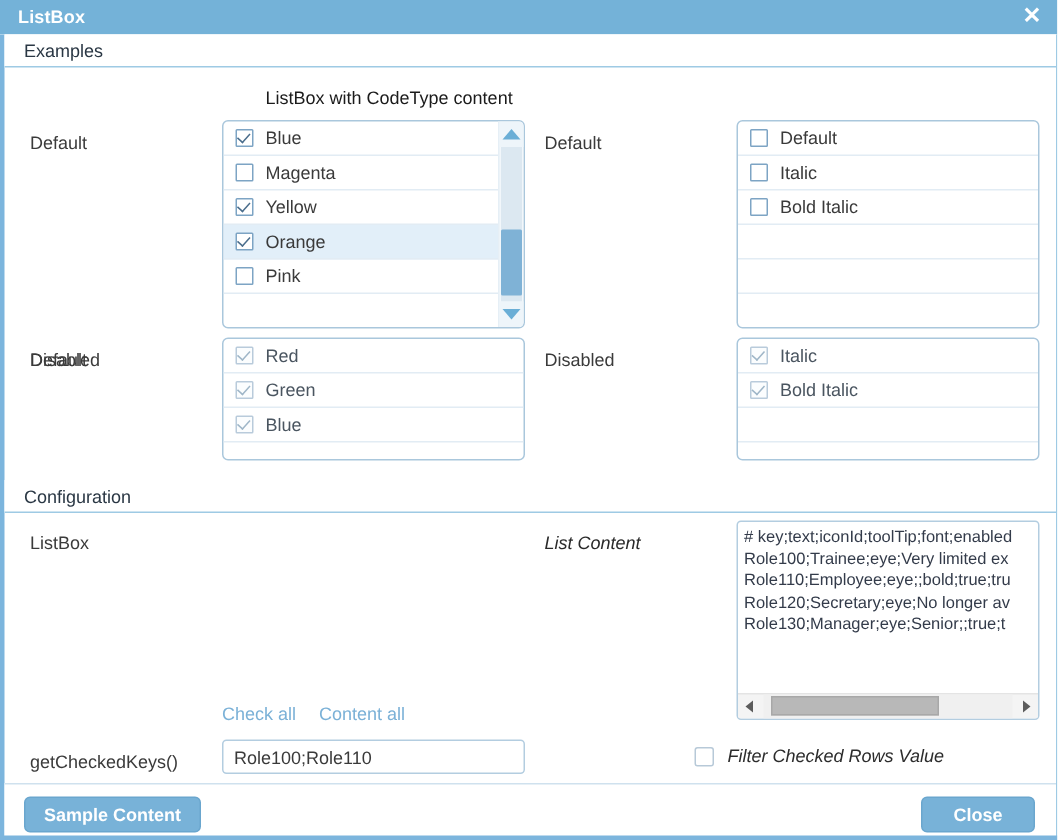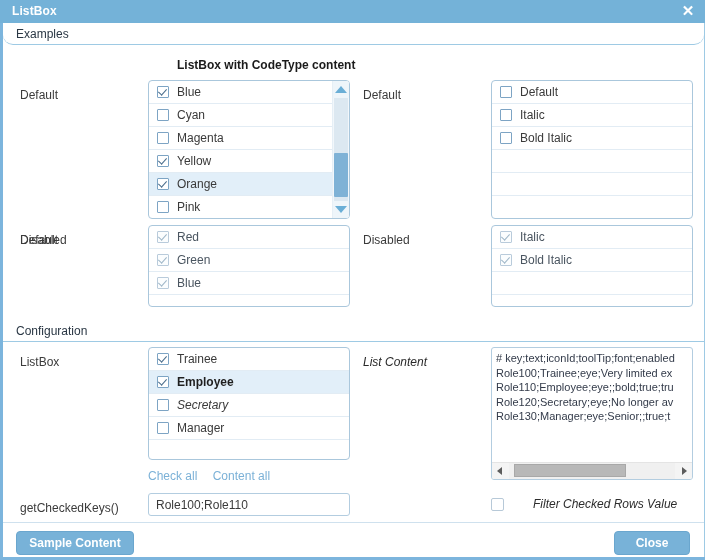--- a/index.html
+++ b/index.html
@@ -82,21 +82,21 @@
     position: absolute;
     font-size: 12px;
     color: #3b3b3b;
     white-space: nowrap;
   }
   .fieldlabel.italic { font-style: italic; color: #2a2a2a; }
 
   .colheader {
     position: absolute;
     font-size: 12px;
-    font-weight: bold;
+    font-weight: normal;
     color: #1b1b1b;
     white-space: nowrap;
     padding-left: 29px;
   }
 
   
   .listbox {
     position: absolute;
     box-sizing: border-box;
     border: 1px solid #aac7dc;
@@ -346,37 +346,33 @@
 
 <div id="app">
 
   <div class="titlebar">
     <div class="title">ListBox</div>
     <div class="close-x">✕</div>
   </div>
 
   <div class="frame">
 
-    <div class="section-head" style="top:0;border-radius:10px;">
+    <div class="section-head" style="top:0;">
       <div class="label">Examples</div>
     </div>
 
     <div class="colheader" style="left:145px; top:35px;">ListBox with CodeType content</div>
 
     <div class="fieldlabel" style="left:17px; top:65px;">Default</div>
 
     <div class="listbox has-scroll" style="left:145px; top:57px; width:202px; height:139px;">
       <div class="rows">
         <div class="lb-row">
           <span class="cb checked"></span>
           <span class="lb-text">Blue</span>
-        </div>
-        <div class="lb-row">
-          <span class="cb"></span>
-          <span class="lb-text">Cyan</span>
         </div>
         <div class="lb-row">
           <span class="cb"></span>
           <span class="lb-text">Magenta</span>
         </div>
         <div class="lb-row">
           <span class="cb checked"></span>
           <span class="lb-text">Yellow</span>
         </div>
         <div class="lb-row selected">
@@ -459,41 +455,20 @@
         <div class="lb-row empty"></div>
       </div>
     </div>
 
     <div class="section-head" style="top:297px;">
       <div class="label">Configuration</div>
     </div>
 
     <div class="fieldlabel" style="left:17px; top:332px;">ListBox</div>
 
-    <div class="listbox" style="left:145px; top:324px; width:202px; height:113px;">
-      <div class="rows">
-        <div class="lb-row">
-          <span class="cb checked"></span>
-          <span class="lb-text">Trainee</span>
-        </div>
-        <div class="lb-row selected">
-          <span class="cb checked"></span>
-          <span class="lb-text bold">Employee</span>
-        </div>
-        <div class="lb-row">
-          <span class="cb"></span>
-          <span class="lb-text italic">Secretary</span>
-        </div>
-        <div class="lb-row">
-          <span class="cb"></span>
-          <span class="lb-text">Manager</span>
-        </div>
-        <div class="lb-row empty"></div>
-      </div>
-    </div>
 
     <div class="linkrow" style="left:145px; top:446px;">
       <span class="link">Check all</span>
       <span class="link">Content all</span>
     </div>
 
     <div class="fieldlabel" style="left:17px; top:478px;">getCheckedKeys()</div>
 
     <div class="textinput" style="left:145px; top:470px; width:202px; height:23px;">
       <span class="val">Role100;Role110</span>
@@ -512,21 +487,21 @@
             <i></i>
           </div>
         <div class="htrack"></div>
         <div class="hthumb" style="left:22px; width:112px;"></div>
         <div class="harrow right">
             <i></i>
           </div>
       </div>
     </div>
 
-    <div class="cbfield" style="left:488px; top:474px;gap:20px;">
+    <div class="cbfield" style="left:460px; top:474px;">
       <span class="cbbox"></span>
       <span class="cblabel">Filter Checked Rows Value</span>
     </div>
 
     <div class="footer">
       <div class="btn" style="left:13px; top:8px; width:118px; height:24px;">Sample Content</div>
       <div class="btn" style="left:611px; top:8px; width:76px; height:24px;">Close</div>
     </div>
   </div>
 

